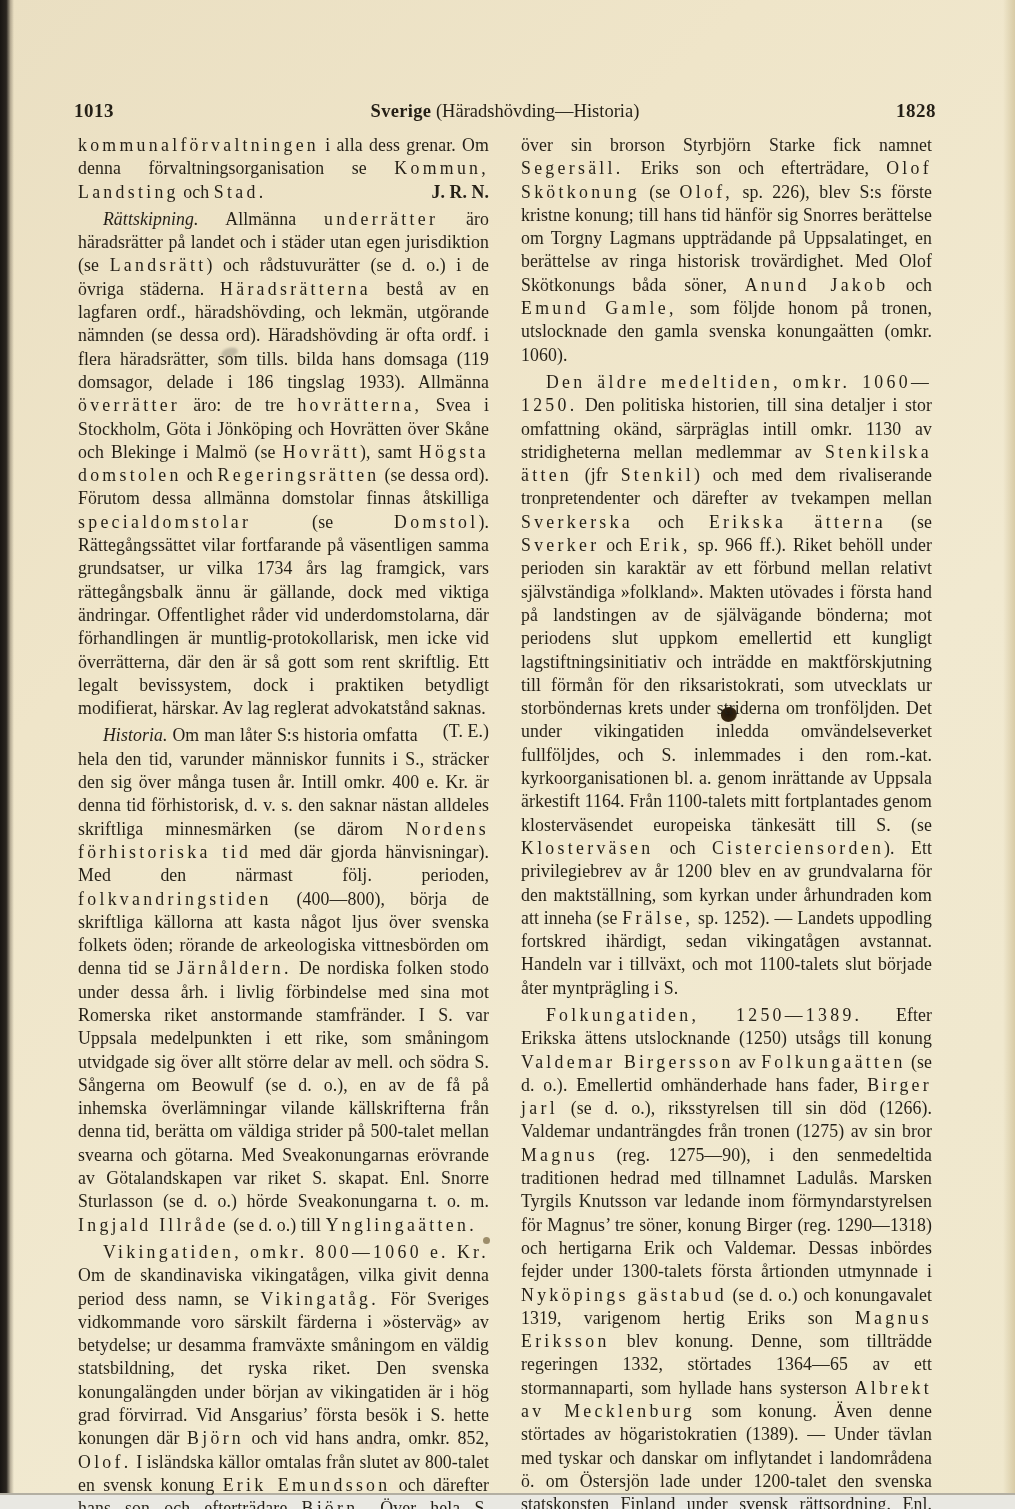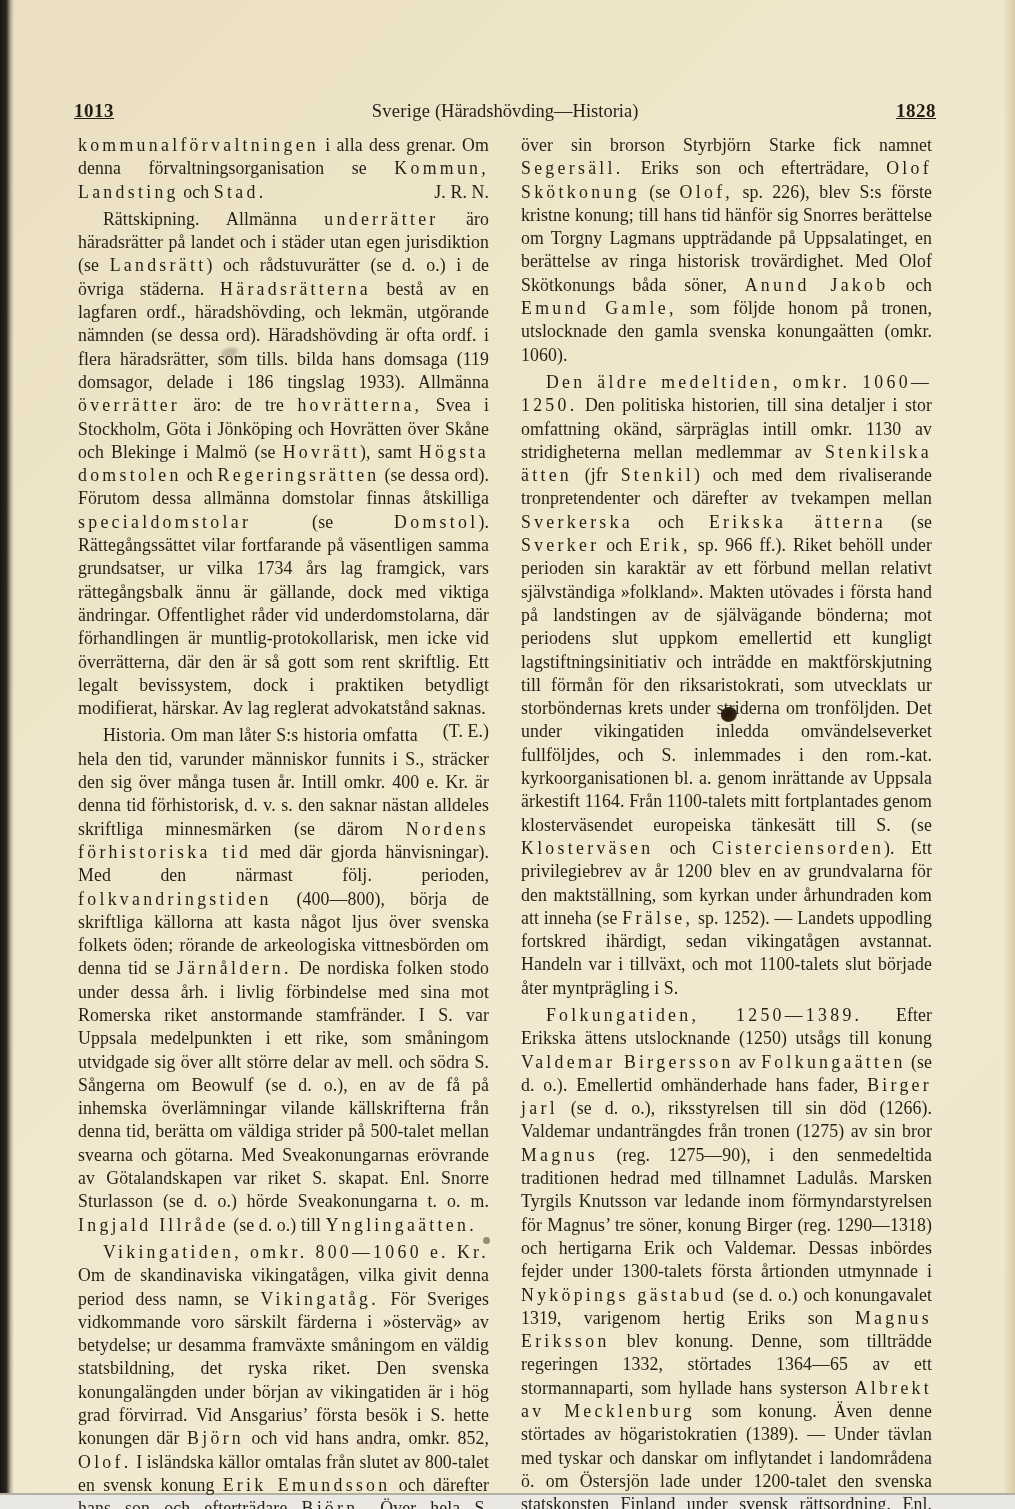--- a/index.html
+++ b/index.html
@@ -44,35 +44,35 @@
   }
   
   .content{
     position:absolute;left:74px;top:99px;width:862px;
     color:#241f16;
   }
   .page-header{
     display:flex;align-items:baseline;
     font-size:19px;line-height:24px;
   }
-  .pg-num{font-weight:bold;width:120px;letter-spacing:.5px;text-decoration:underline;}
+  .pg-num{font-weight:bold;width:120px;letter-spacing:.5px;}
   .pg-num.right{text-align:right;}
   .run-title{flex:1;text-align:center;font-size:18.5px;}
-  .run-title .b{font-weight:normal;letter-spacing:.3px;}
+  .run-title .b{font-weight:bold;letter-spacing:.3px;}
   .columns{
     display:flex;gap:24px;margin-top:7px;
     font-size:17.8px;line-height:23.3px;letter-spacing:.1px;
   }
   .col{width:419px;text-align:justify;}
   .col p{margin:4px;padding:0;}
   .col p.ind{text-indent:1.4em;}
   .sp{letter-spacing:.185em;}
-  .it{}
+  .it{font-style:italic;}
   .sig{float:right;}
-  .sig.b{font-weight:normal;}
+  .sig.b{font-weight:bold;}
 </style>
 </head>
 <body>
 
 <div class="scan">
   <div class="edge-left"></div>
   <div class="edge-right"></div>
   <div class="edge-bottom"></div>
   <div class="smudge"></div>
   <div class="smudge2"></div>

